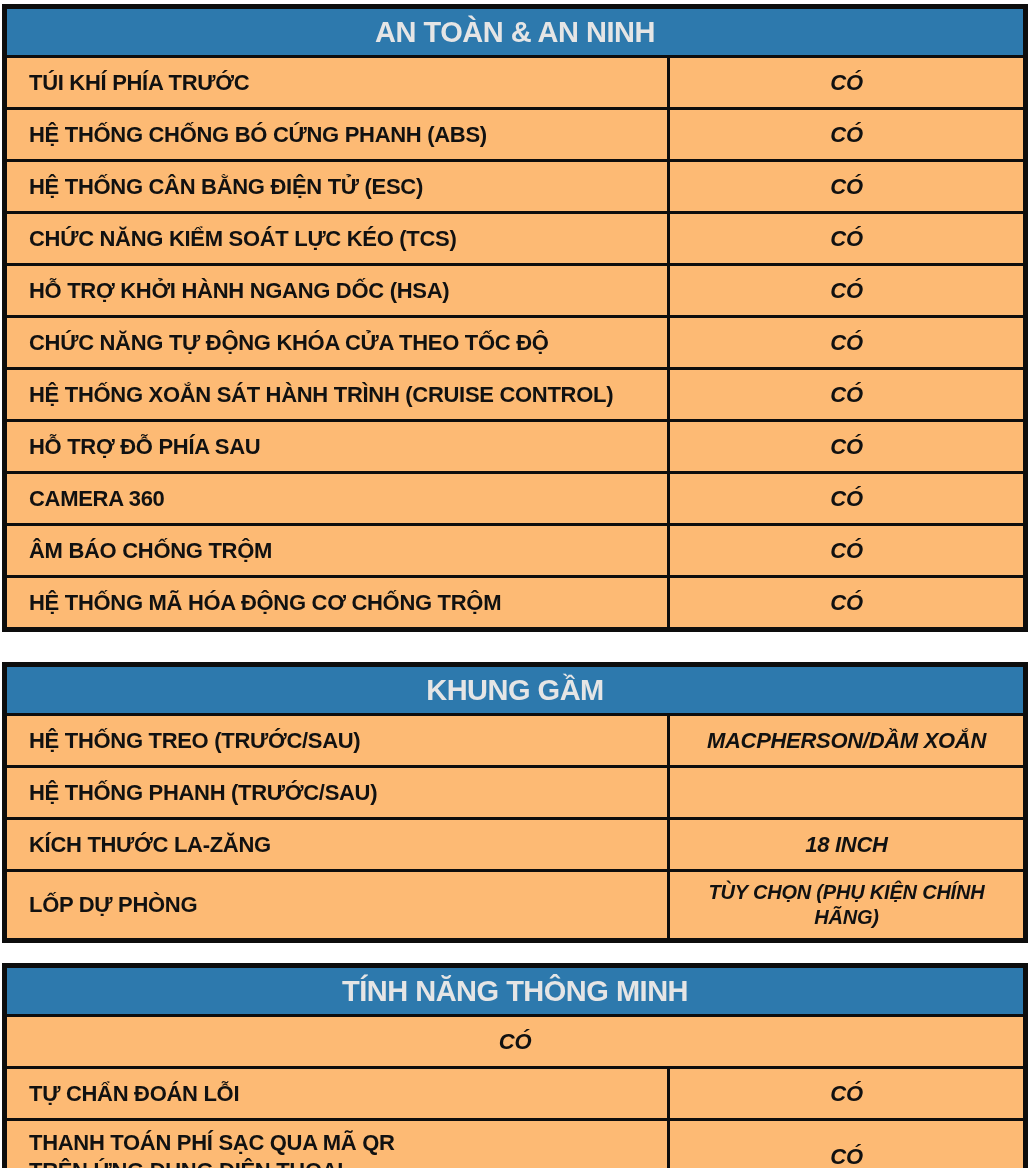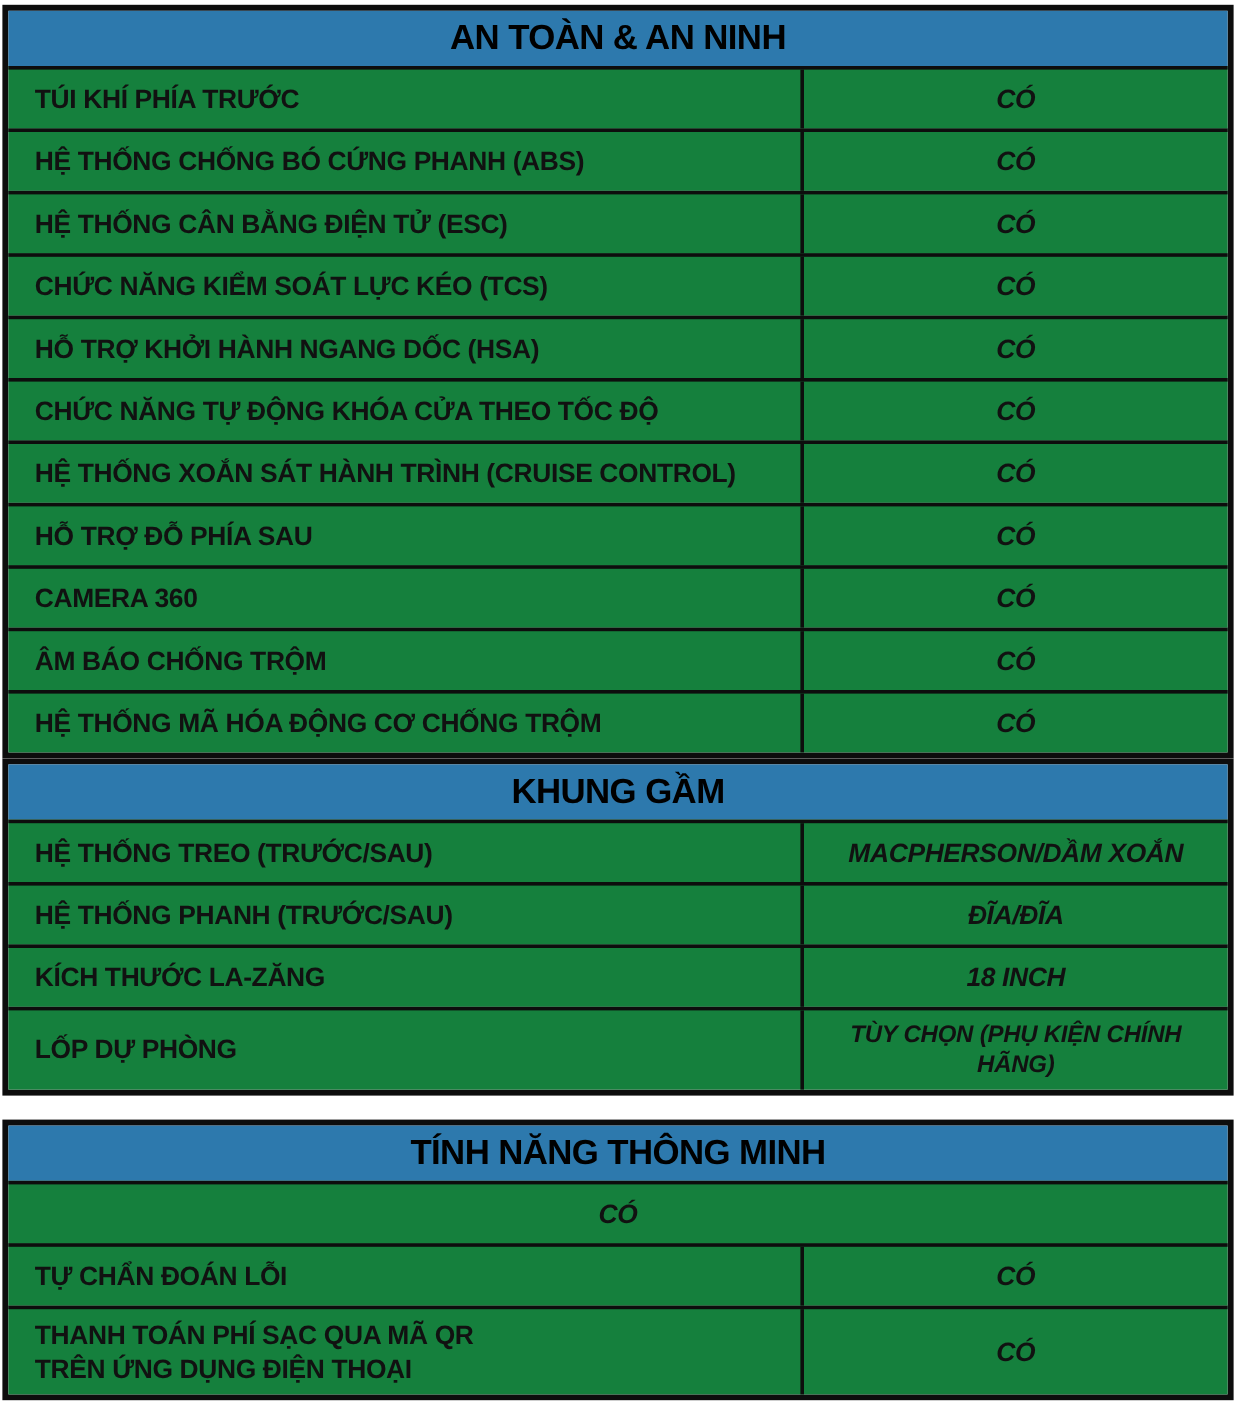--- a/index.html
+++ b/index.html
@@ -8,39 +8,39 @@
     background: #ffffff;
     font-family: "Liberation Sans", "DejaVu Sans", sans-serif;
   }
   body { padding: 4px 2px 0 2px; }
 
   .spec-section {
     border: 5px solid #0d0d0d;
     background: #ffffff;
     width: 100%;
   }
-  .spec-section + .spec-section { }
+  .spec-section + .spec-section { margin-top: 30px; }
   #spec-tables .spec-section:nth-of-type(2) + .spec-section { margin-top: 20px; }
 
   .section-header {
     background: #2d79ad;
-    color: #000000;
+    color: #e5e5e5;
     font-size: 29px;
     font-weight: 700;
     letter-spacing: -0.5px;
     text-align: center;
     height: 46px;
     line-height: 46px;
     overflow: hidden;
   }
 
   .spec-row {
     display: flex;
     border-top: 3px solid #0d0d0d;
-    background: #15803d;
+    background: #fdba74;
   }
   .cell {
     display: flex;
     align-items: center;
     min-height: 49px;
     color: #111111;
     font-weight: 700;
     font-size: 22px;
     letter-spacing: -0.3px;
     line-height: 1.25;
@@ -129,21 +129,20 @@
   <section class="spec-section">
     <header class="section-header">KHUNG GẦM</header>
     <div class="section-rows">
   <div class="spec-row">
     <div class="cell label">HỆ THỐNG TREO (TRƯỚC/SAU)</div>
     <div class="cell value">MACPHERSON/DẦM XOẮN</div>
   </div>
 
   <div class="spec-row">
     <div class="cell label">HỆ THỐNG PHANH (TRƯỚC/SAU)</div>
-    <div class="cell value">ĐĨA/ĐĨA</div>
   </div>
 
   <div class="spec-row">
     <div class="cell label">KÍCH THƯỚC LA-ZĂNG</div>
     <div class="cell value">18 INCH</div>
   </div>
 
   <div class="spec-row">
     <div class="cell label">LỐP DỰ PHÒNG</div>
     <div class="cell value small-value">TÙY CHỌN (PHỤ KIỆN CHÍNH HÃNG)</div>

